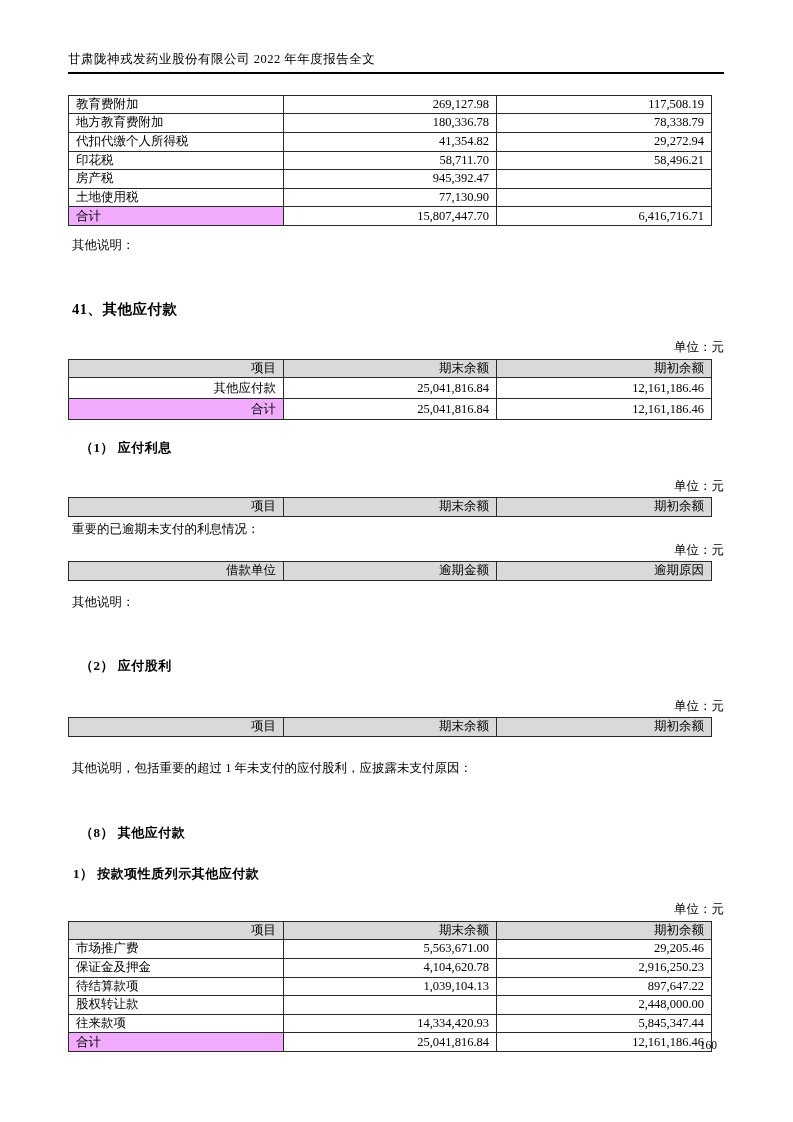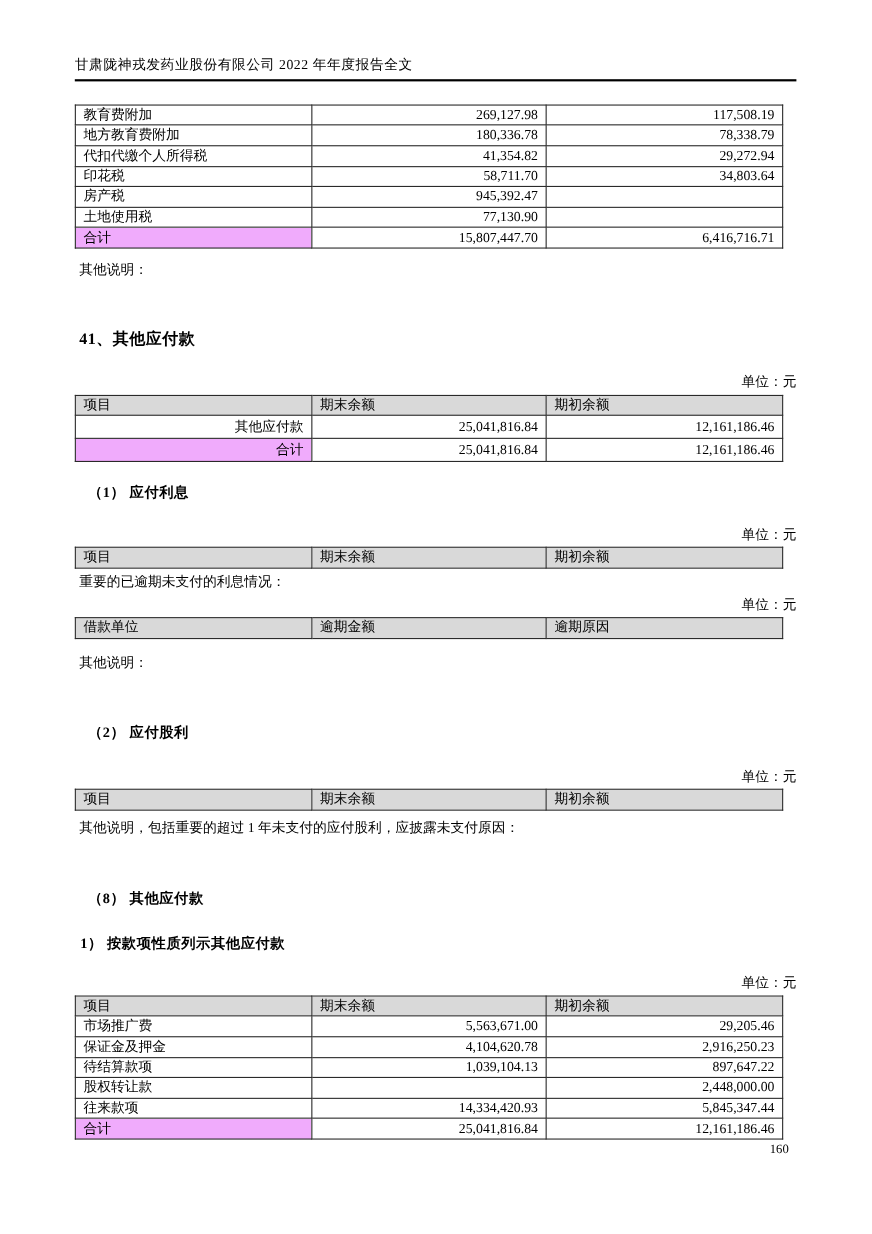--- a/index.html
+++ b/index.html
@@ -33,21 +33,21 @@
     font-size: 12.5px;
   }
   table.report-table th, table.report-table td {
     border: 1px solid #2a2a2a;
     height: 16px;
     padding: 1px 7px;
     font-weight: normal;
     white-space: nowrap;
     overflow: hidden;
   }
-  th.c-head { background: #d9d9d9; text-align: left; height: 20px; }
+  th.c-head { background: #d9d9d9; text-align: right; height: 20px; }
   td.c-item { text-align: left; }
   td.c-num  { text-align: right; }
   tr.total-row td { height: 19px; }
   tr.total-row td.c-item { background: #f0abfc; }
   table.tall td { height: 21px; text-align: right; }
 
   .mt-table1 { margin-top: 21px; }
   .note { margin-left: 4px; }
   .note-after-t1 { margin-top: 12px; }
 
@@ -60,21 +60,21 @@
   .t-gap { margin-top: 3px; }
 
   .s1-head { margin-top: 20px; }
   .u2 { margin-top: 22px; }
   .overdue-note { margin-top: 5px; }
   .u3 { margin-top: 5px; }
   .note-after-t4 { margin-top: 14px; }
 
   .s2-head { margin-top: 48px; }
   .u4 { margin-top: 24px; }
-  .dividend-note { margin-top: 8px; }
+  .dividend-note { margin-top: 24px; }
 
   .s3-head { margin-top: 48px; }
   .s3-1-head { margin-top: 25px; }
   .u5 { margin-top: 20px; }
 
   .page-number {
     position: absolute;
     top: 1038px;
     right: 76px;
     font-size: 11.5px;
@@ -109,21 +109,21 @@
             <td class="c-num">78,338.79</td>
           </tr>
           <tr>
             <td class="c-item">代扣代缴个人所得税</td>
             <td class="c-num">41,354.82</td>
             <td class="c-num">29,272.94</td>
           </tr>
           <tr>
             <td class="c-item">印花税</td>
             <td class="c-num">58,711.70</td>
-            <td class="c-num">34,803.64</td>
+            <td class="c-num">58,496.21</td>
           </tr>
           <tr>
             <td class="c-item">房产税</td>
             <td class="c-num">945,392.47</td>
             <td class="c-num"></td>
           </tr>
           <tr>
             <td class="c-item">土地使用税</td>
             <td class="c-num">77,130.90</td>
             <td class="c-num"></td>

